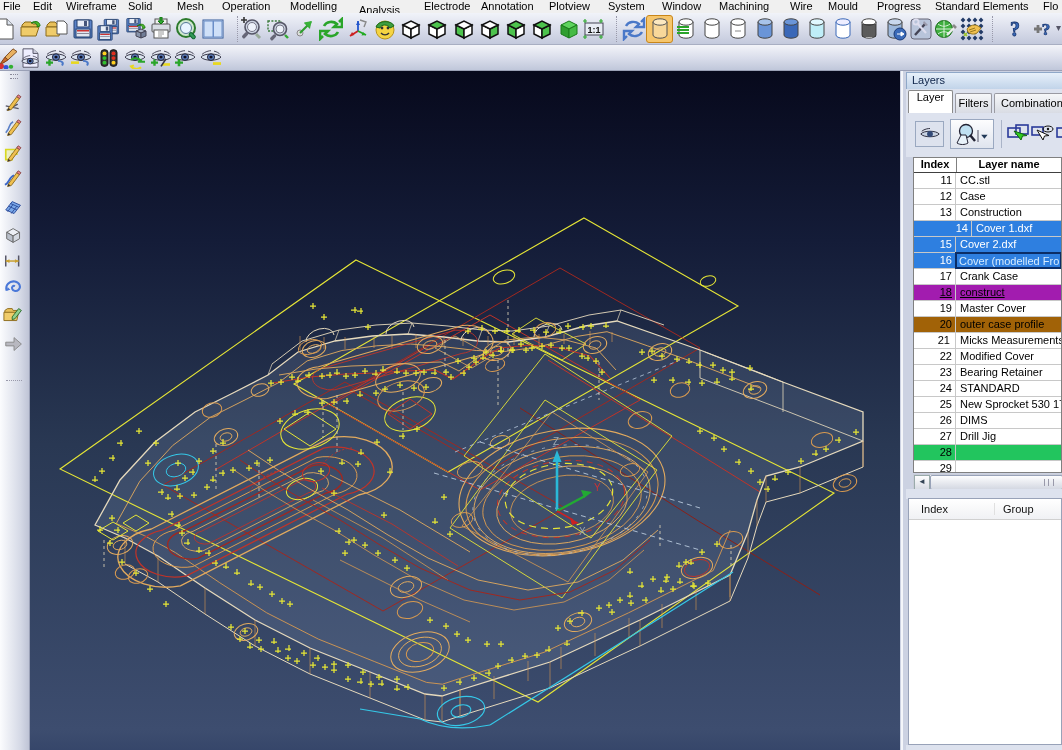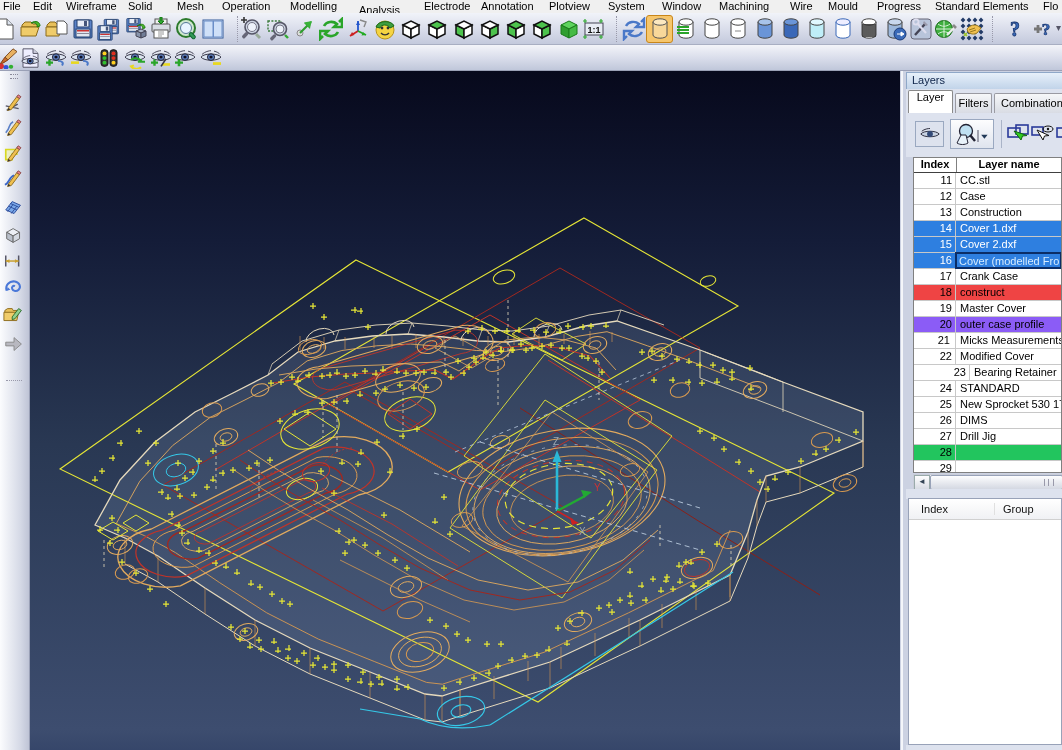--- a/index.html
+++ b/index.html
@@ -678,57 +678,57 @@
     </div>
     <div style="height:16px;display:flex;font-size:11px;line-height:15px;background:#fff;color:#000;border-bottom:1px solid #c8c8c8;box-sizing:border-box;">
       <div style="width:42px;text-align:right;padding-right:3px;border-right:1px solid #c8c8c8;box-sizing:border-box;">12</div>
       <div style="flex:1;padding-left:4px;overflow:hidden;white-space:nowrap;">Case</div>
     </div>
     <div style="height:16px;display:flex;font-size:11px;line-height:15px;background:#fff;color:#000;border-bottom:1px solid #c8c8c8;box-sizing:border-box;">
       <div style="width:42px;text-align:right;padding-right:3px;border-right:1px solid #c8c8c8;box-sizing:border-box;">13</div>
       <div style="flex:1;padding-left:4px;overflow:hidden;white-space:nowrap;">Construction</div>
     </div>
     <div style="height:16px;display:flex;font-size:11px;line-height:15px;background:#2e7fe0;color:#fff;border-bottom:1px solid #c8c8c8;box-sizing:border-box;">
-      <div style="width:42px;text-align:right;padding-right:3px;border-right:1px solid #c8c8c8;box-sizing:border-box;">14</div>
+      <div style="width:42px;text-align:right;padding-right:3px;border-right:1px solid #c8c8c8;box-sizing:border-box;margin-left:16px;">14</div>
       <div style="flex:1;padding-left:4px;overflow:hidden;white-space:nowrap;">Cover 1.dxf</div>
     </div>
     <div style="height:16px;display:flex;font-size:11px;line-height:15px;background:#2e7fe0;color:#fff;border-bottom:1px solid #c8c8c8;box-sizing:border-box;">
       <div style="width:42px;text-align:right;padding-right:3px;border-right:1px solid #c8c8c8;box-sizing:border-box;">15</div>
       <div style="flex:1;padding-left:4px;overflow:hidden;white-space:nowrap;">Cover 2.dxf</div>
     </div>
     <div style="height:16px;display:flex;font-size:11px;line-height:15px;background:#2e7fe0;color:#fff;border-bottom:1px solid #c8c8c8;box-sizing:border-box;">
       <div style="width:42px;text-align:right;padding-right:3px;border-right:1px solid #c8c8c8;box-sizing:border-box;">16</div>
       <div style="flex:1;padding-left:2px;overflow:hidden;white-space:nowrap;border:2px solid #0b2d66;margin:-1px -1px -1px -1px;color:#d6ecff;">Cover (modelled From</div>
     </div>
     <div style="height:16px;display:flex;font-size:11px;line-height:15px;background:#fff;color:#000;border-bottom:1px solid #c8c8c8;box-sizing:border-box;">
       <div style="width:42px;text-align:right;padding-right:3px;border-right:1px solid #c8c8c8;box-sizing:border-box;">17</div>
       <div style="flex:1;padding-left:4px;overflow:hidden;white-space:nowrap;">Crank Case</div>
     </div>
-    <div style="height:16px;display:flex;font-size:11px;line-height:15px;background:#ef4444;color:#000;border-bottom:1px solid #c8c8c8;box-sizing:border-box;">
+    <div style="height:16px;display:flex;font-size:11px;line-height:15px;background:#a21caf;color:#000;border-bottom:1px solid #c8c8c8;box-sizing:border-box;text-decoration:underline;">
       <div style="width:42px;text-align:right;padding-right:3px;border-right:1px solid #c8c8c8;box-sizing:border-box;">18</div>
       <div style="flex:1;padding-left:4px;overflow:hidden;white-space:nowrap;">construct</div>
     </div>
     <div style="height:16px;display:flex;font-size:11px;line-height:15px;background:#fff;color:#000;border-bottom:1px solid #c8c8c8;box-sizing:border-box;">
       <div style="width:42px;text-align:right;padding-right:3px;border-right:1px solid #c8c8c8;box-sizing:border-box;">19</div>
       <div style="flex:1;padding-left:4px;overflow:hidden;white-space:nowrap;">Master Cover</div>
     </div>
-    <div style="height:16px;display:flex;font-size:11px;line-height:15px;background:#8b5cf6;color:#000;border-bottom:1px solid #c8c8c8;box-sizing:border-box;">
+    <div style="height:16px;display:flex;font-size:11px;line-height:15px;background:#a16207;color:#000;border-bottom:1px solid #c8c8c8;box-sizing:border-box;">
       <div style="width:42px;text-align:right;padding-right:3px;border-right:1px solid #c8c8c8;box-sizing:border-box;">20</div>
       <div style="flex:1;padding-left:4px;overflow:hidden;white-space:nowrap;">outer case profile</div>
     </div>
     <div style="height:16px;display:flex;font-size:11px;line-height:15px;background:#fff;color:#000;border-bottom:1px solid #c8c8c8;box-sizing:border-box;">
       <div style="width:42px;text-align:right;padding-right:5px;border-right:1px solid #c8c8c8;box-sizing:border-box;">21</div>
       <div style="flex:1;padding-left:4px;overflow:hidden;white-space:nowrap;">Micks Measurements</div>
     </div>
     <div style="height:16px;display:flex;font-size:11px;line-height:15px;background:#fff;color:#000;border-bottom:1px solid #c8c8c8;box-sizing:border-box;">
       <div style="width:42px;text-align:right;padding-right:3px;border-right:1px solid #c8c8c8;box-sizing:border-box;">22</div>
       <div style="flex:1;padding-left:4px;overflow:hidden;white-space:nowrap;">Modified Cover</div>
     </div>
     <div style="height:16px;display:flex;font-size:11px;line-height:15px;background:#fff;color:#000;border-bottom:1px solid #c8c8c8;box-sizing:border-box;">
-      <div style="width:56px;text-align:right;padding-right:3px;border-right:1px solid #c8c8c8;box-sizing:border-box;">23</div>
+      <div style="width:42px;text-align:right;padding-right:3px;border-right:1px solid #c8c8c8;box-sizing:border-box;">23</div>
       <div style="flex:1;padding-left:4px;overflow:hidden;white-space:nowrap;">Bearing Retainer</div>
     </div>
     <div style="height:16px;display:flex;font-size:11px;line-height:15px;background:#fff;color:#000;border-bottom:1px solid #c8c8c8;box-sizing:border-box;">
       <div style="width:42px;text-align:right;padding-right:3px;border-right:1px solid #c8c8c8;box-sizing:border-box;">24</div>
       <div style="flex:1;padding-left:4px;overflow:hidden;white-space:nowrap;">STANDARD</div>
     </div>
     <div style="height:16px;display:flex;font-size:11px;line-height:15px;background:#fff;color:#000;border-bottom:1px solid #c8c8c8;box-sizing:border-box;">
       <div style="width:42px;text-align:right;padding-right:3px;border-right:1px solid #c8c8c8;box-sizing:border-box;">25</div>
       <div style="flex:1;padding-left:4px;overflow:hidden;white-space:nowrap;">New Sprocket 530 17</div>
     </div>

